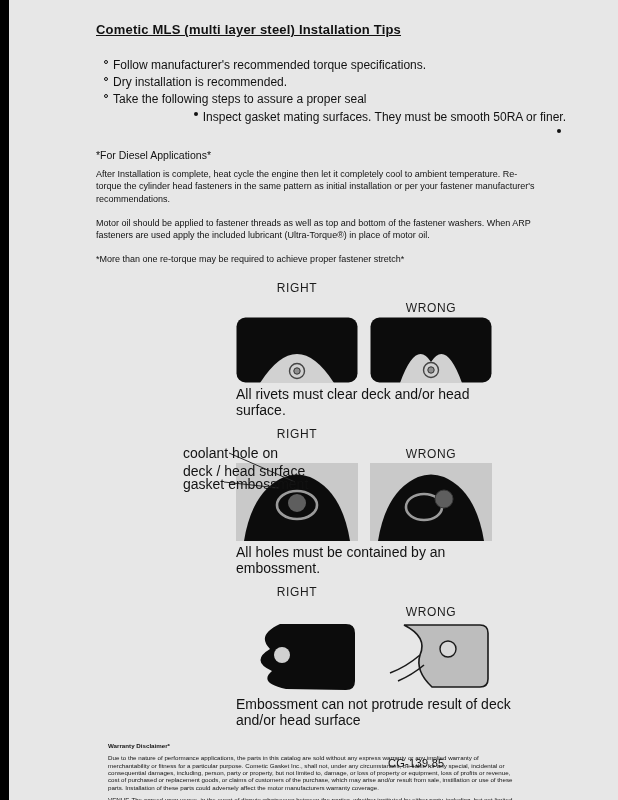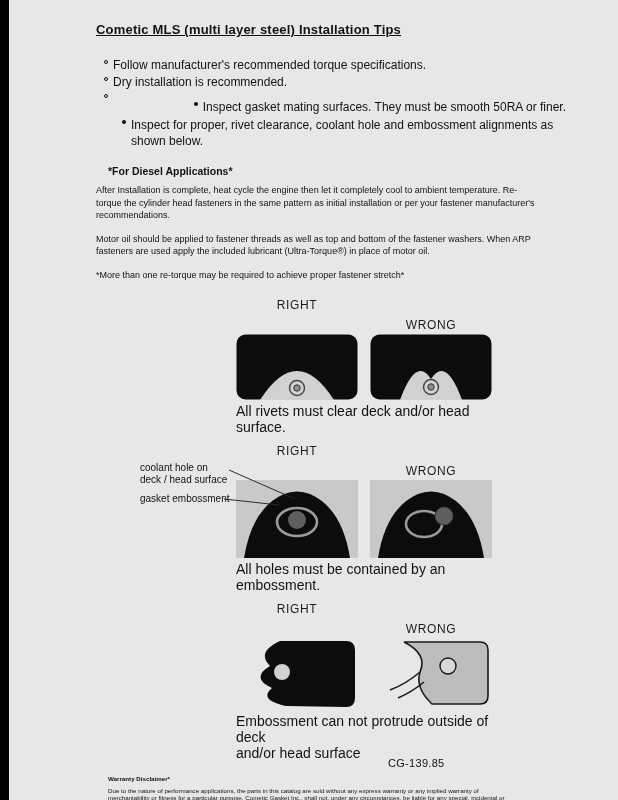--- a/index.html
+++ b/index.html
@@ -14,38 +14,38 @@
   .scan-edge { position:absolute; left:0; top:0; width:9px; height:800px; background:#000; }
   .content { position:absolute; left:96px; top:22px; width:470px; }
 
   .title { font-size:13px; font-weight:bold; text-decoration:underline; margin-bottom:20px; letter-spacing:.2px; }
 
   .bullet { display:flex; font-size:12px; line-height:1.35; margin-left:8px; margin-bottom:1px; }
   .bullet .ring { width:4px; height:4px; border:1px solid #121212; border-radius:50%; margin:3px 5px 0 0; flex:none; }
   .bullet.sub { margin-left:26px;justify-content:flex-end; }
   .bullet .dot { width:4px; height:4px; background:#121212; border-radius:50%; margin:3px 5px 0 0; flex:none; }
 
-  .diesel-head { font-size:10.5px; font-weight:bold; margin:16px 0 7px 12px; }
+  .diesel-head { font-size:10.5px; font-weight:normal; margin:16px 0 7px 0; }
   .para { font-size:9px; line-height:1.4; width:444px; margin-bottom:11px; }
   .note { margin-bottom:8px; }
 
   .figs { margin-top:16px; }
   .fig { position:relative; margin-bottom:9px; }
   .fig-inner { margin-left:140px; width:284px; }
   .fig-labels { display:flex; }
   .fig-labels span { width:122px; text-align:center; font-size:12px; letter-spacing:.6px; color:#1c1c1c; }
   .fig-labels span + span { margin-left:12px;margin-top:20px; }
   .panels { display:flex; margin-top:2px; }
   .panel { width:122px; height:66px; display:block; }
   .panel.tall { height:78px; }
   .panel.mid { height:72px; }
   .panel + .panel { margin-left:12px; }
   .fig-caption { font-size:14px; margin-top:3px; white-space:pre-line; }
 
-  .callout { position:absolute; font-size:10px; line-height:1.25; white-space:pre-line; }
+  .callout { position:absolute; font-size:14px; line-height:1.25; white-space:pre-line;margin-left:43px; }
   .callout-1 { left:44px; top:18px; }
   .callout-2 { left:44px; top:49px; }
   .callout-lines { position:absolute; left:0; top:0; pointer-events:none; }
 
   .disclaimer { margin:14px 0 0 12px; width:406px; }
   .disc-head { font-size:6.2px; font-weight:bold; margin-bottom:5px; }
   .disc-para { font-size:6.2px; line-height:1.18; margin-bottom:5px; white-space:pre-line; }
 
   .footer { position:absolute; left:388px; top:757px; font-size:11px; letter-spacing:.3px; }
 </style>
@@ -61,28 +61,28 @@
   <div class="bullet">
     <span class="ring"></span>
     <span>Follow manufacturer's recommended torque specifications.</span>
   </div>
   <div class="bullet">
     <span class="ring"></span>
     <span>Dry installation is recommended.</span>
   </div>
   <div class="bullet">
     <span class="ring"></span>
+    <span>Take the following steps to assure a proper seal</span>
   </div>
   <div class="bullet sub">
     <span class="dot"></span>
     <span>Inspect gasket mating surfaces.  They must be smooth 50RA or finer.</span>
   </div>
   <div class="bullet sub">
     <span class="dot"></span>
-    <span>Inspect for proper, rivet clearance, coolant hole and embossment alignments as shown below.</span>
   </div>
 
   <div class="diesel-head">*For Diesel Applications*</div>
   <p class="para">After Installation is complete, heat cycle the engine then let it completely cool to ambient temperature. Re-torque the cylinder head fasteners in the same pattern as initial installation or per your fastener manufacturer's recommendations.</p>
   <p class="para">Motor oil should be applied to fastener threads as well as top and bottom of the fastener washers. When ARP fasteners are used apply the included lubricant (Ultra-Torque®) in place of motor oil.</p>
   <p class="para note">*More than one re-torque may be required to achieve proper fastener stretch*</p>
 
   <div class="figs">
 
     <div class="fig">
@@ -151,21 +151,21 @@
             <path d="M44,3 Q20,14 34,28 Q14,40 36,50 Q22,62 50,68 L110,69 Q119,69 119,60 L119,12 Q119,3 110,3 Z" fill="#0c0c0c"></path>
             <circle cx="46" cy="34" r="8" fill="#d1d1d1"></circle>
           </svg>
           <svg class="panel mid" viewBox="0 0 122 72">
             <path d="M34,4 Q58,16 50,34 Q45,50 62,66 L110,66 Q118,66 118,58 L118,12 Q118,4 110,4 Z" fill="#bdbdbd" stroke="#1a1a1a" stroke-width="1.6"></path>
             <path d="M50,34 Q36,46 20,52" fill="none" stroke="#1a1a1a" stroke-width="1.6"></path>
             <path d="M54,44 Q42,54 28,60" fill="none" stroke="#1a1a1a" stroke-width="1.6"></path>
             <circle cx="78" cy="28" r="8" fill="#d8d8d8" stroke="#1a1a1a" stroke-width="1.4"></circle>
           </svg>
         </div>
-        <div class="fig-caption">Embossment can not protrude outside of deck
+        <div class="fig-caption">Embossment can not protrude result of deck
 and/or head surface</div>
       </div>
     </div>
 
   </div>
 
   <div class="disclaimer">
     <div class="disc-head">Warranty Disclaimer*</div>
     <p class="disc-para">Due to the nature of performance applications, the parts in this catalog are sold without any express warranty or any implied warranty of merchantability or fitness for a particular purpose.  Cometic Gasket Inc., shall not, under any circumstances, be liable for any special, incidental or consequential damages, including, person, party or property, but not limited to, damage, or loss of property or equipment, loss of profits or revenue, cost of purchased or replacement goods, or claims of customers of the purchase, which may arise and/or result from sale, instillation or use of these parts.  Installation of these parts could adversely affect the motor manufacturers warranty coverage.</p>
     <p class="disc-para">VENUE-The agreed upon venue, in the event of dispute whatsoever between the parties, whether instituted by either party, including, but not limited to, contract terms, payment terms, delivery, type, defects, sufficiency of product, shall be the Court of Common Pleas, Lake County, Ohio or the Painesville Municipal Court, Lake County, Ohio, depending on the amount in controversy.

